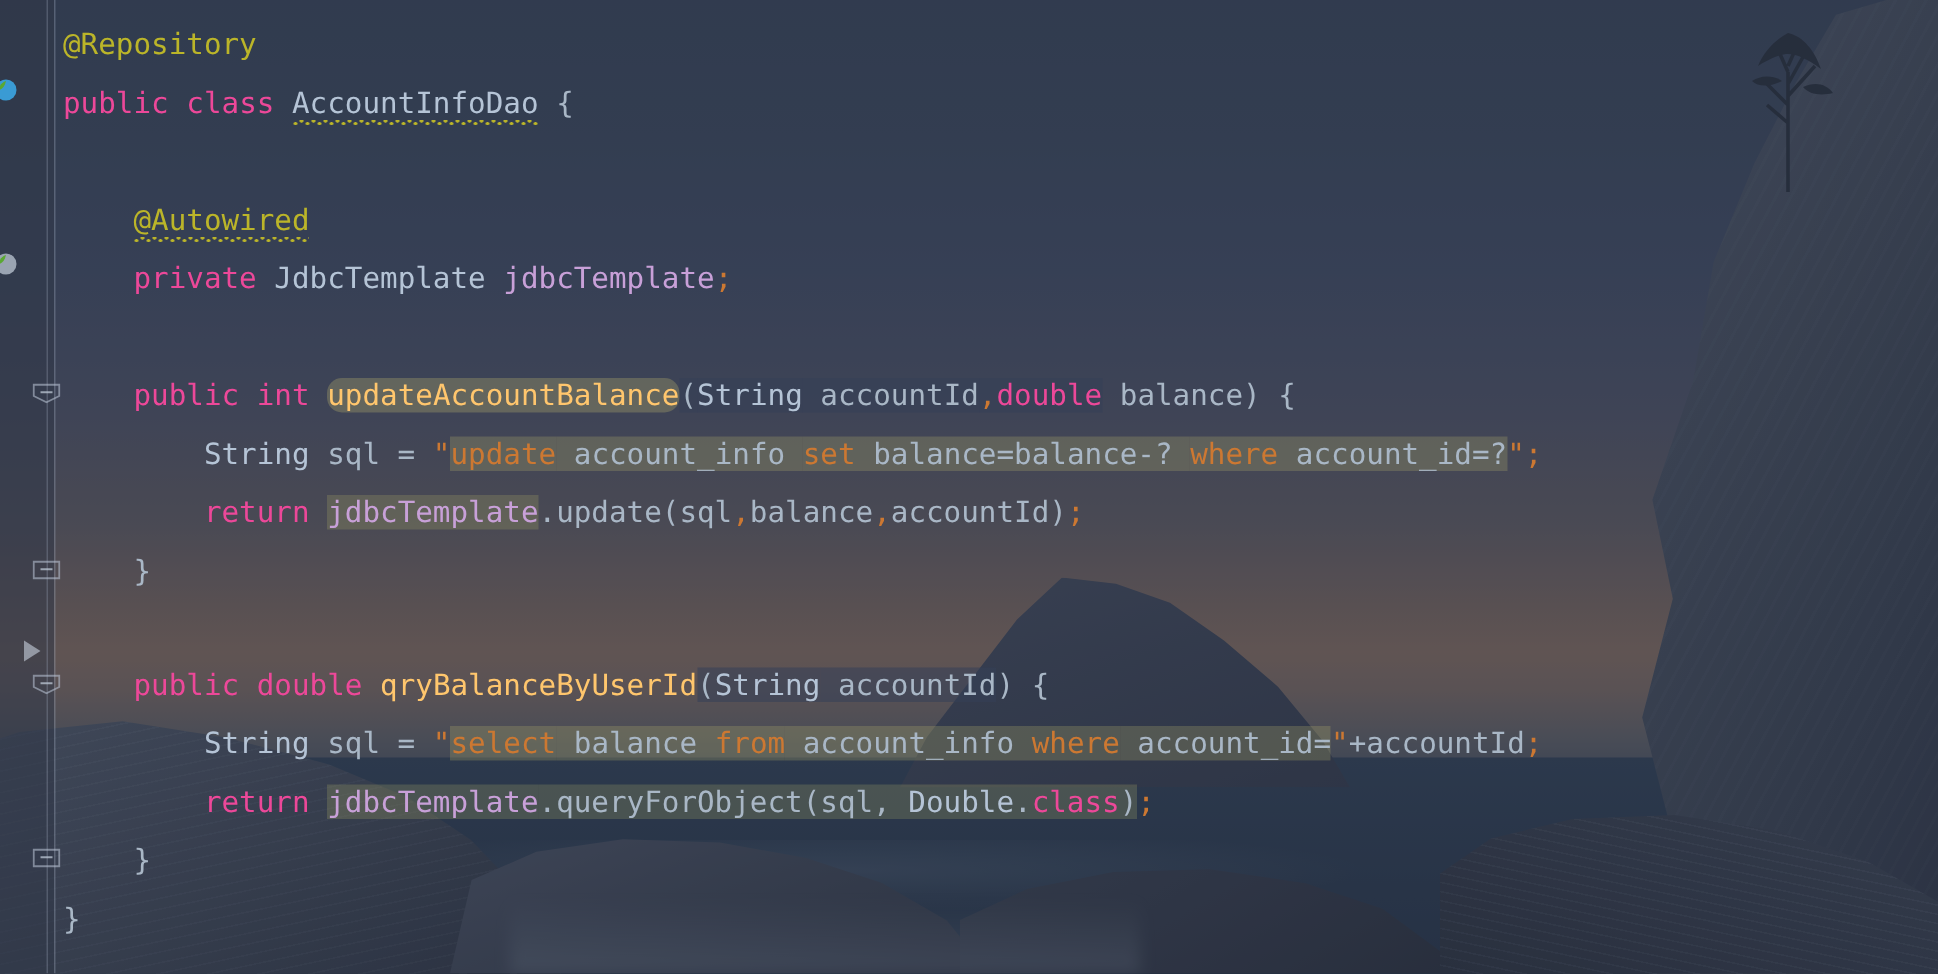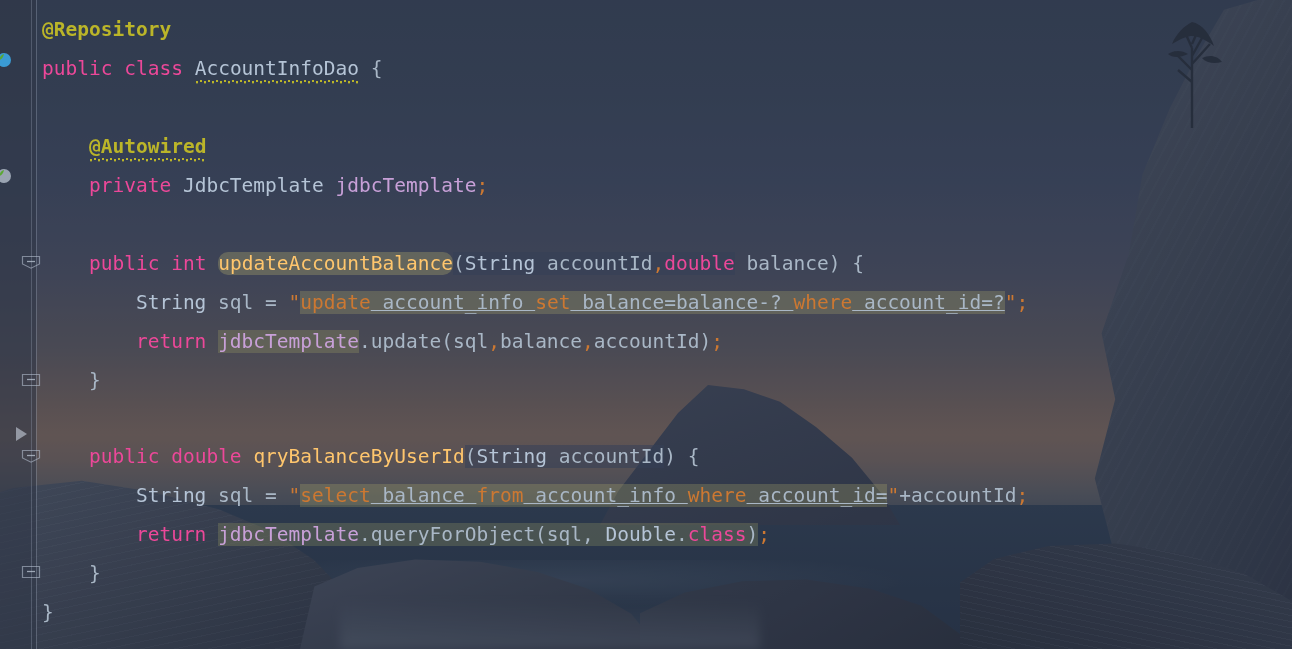--- a/index.html
+++ b/index.html
@@ -73,25 +73,25 @@
     border-left:11px solid rgba(196,204,216,.62);
     border-top:7px solid transparent;border-bottom:7px solid transparent;}
 
   
   .code{position:absolute;left:0;top:0;width:100%;height:100%;
     font-size:19.5px;line-height:39px;letter-spacing:0px;white-space:pre;}
   .ln{position:absolute;left:42px;height:39px;}
 
   .kw{color:#ec4899;}            
   .id{color:#a9b7c6;}            
-  .anno{color:#bbb529;font-weight:bold;}          
+  .anno{color:#bbb529;}          
   .type{color:#b5c4d6;}          
   .field{color:#c8a0d8;}         
   .meth{color:#ffc66d;}          
-  .str{color:#a9b7c6;text-decoration:underline;}           
+  .str{color:#a9b7c6;}           
   .quote{color:#cc7832;}         
   .sqlkw{color:#cc7832;}         
   .semi{color:#cc7832;}
 
   .hl-meth{background:rgba(189,181,110,.30);border-radius:10px;}   
   .hl-sql{background:rgba(177,175,106,.27);}    
   .hl-usage{background:rgba(177,175,106,.24);}  
   .hl-sel{background:rgba(52,64,88,.55);}       
 
   .sq{border-bottom:2px solid transparent;

